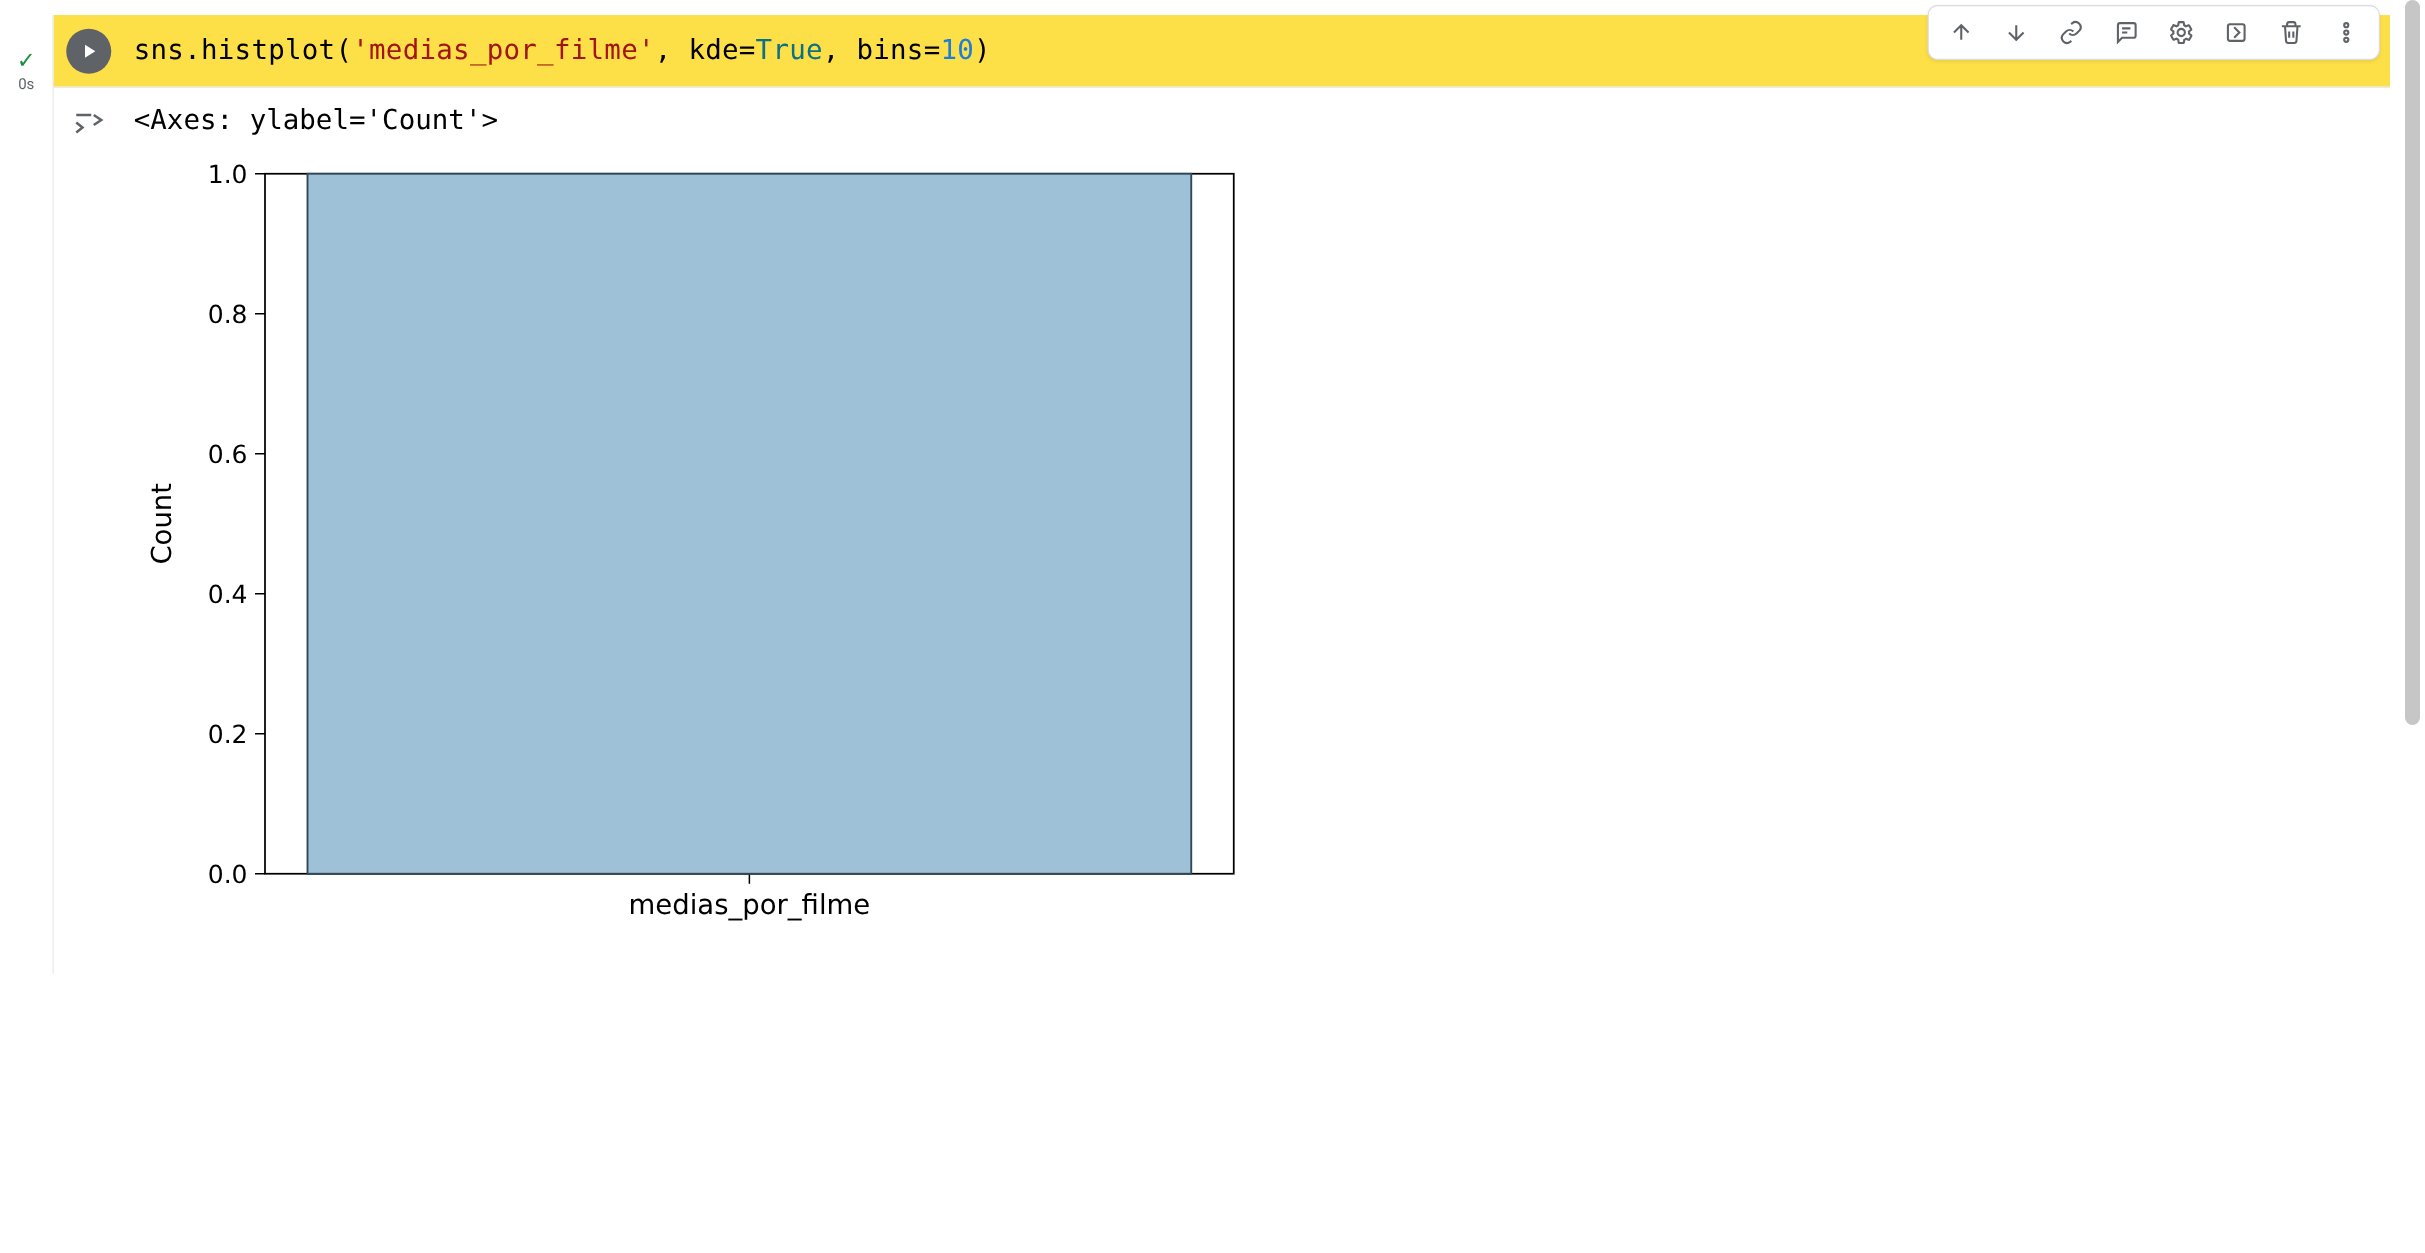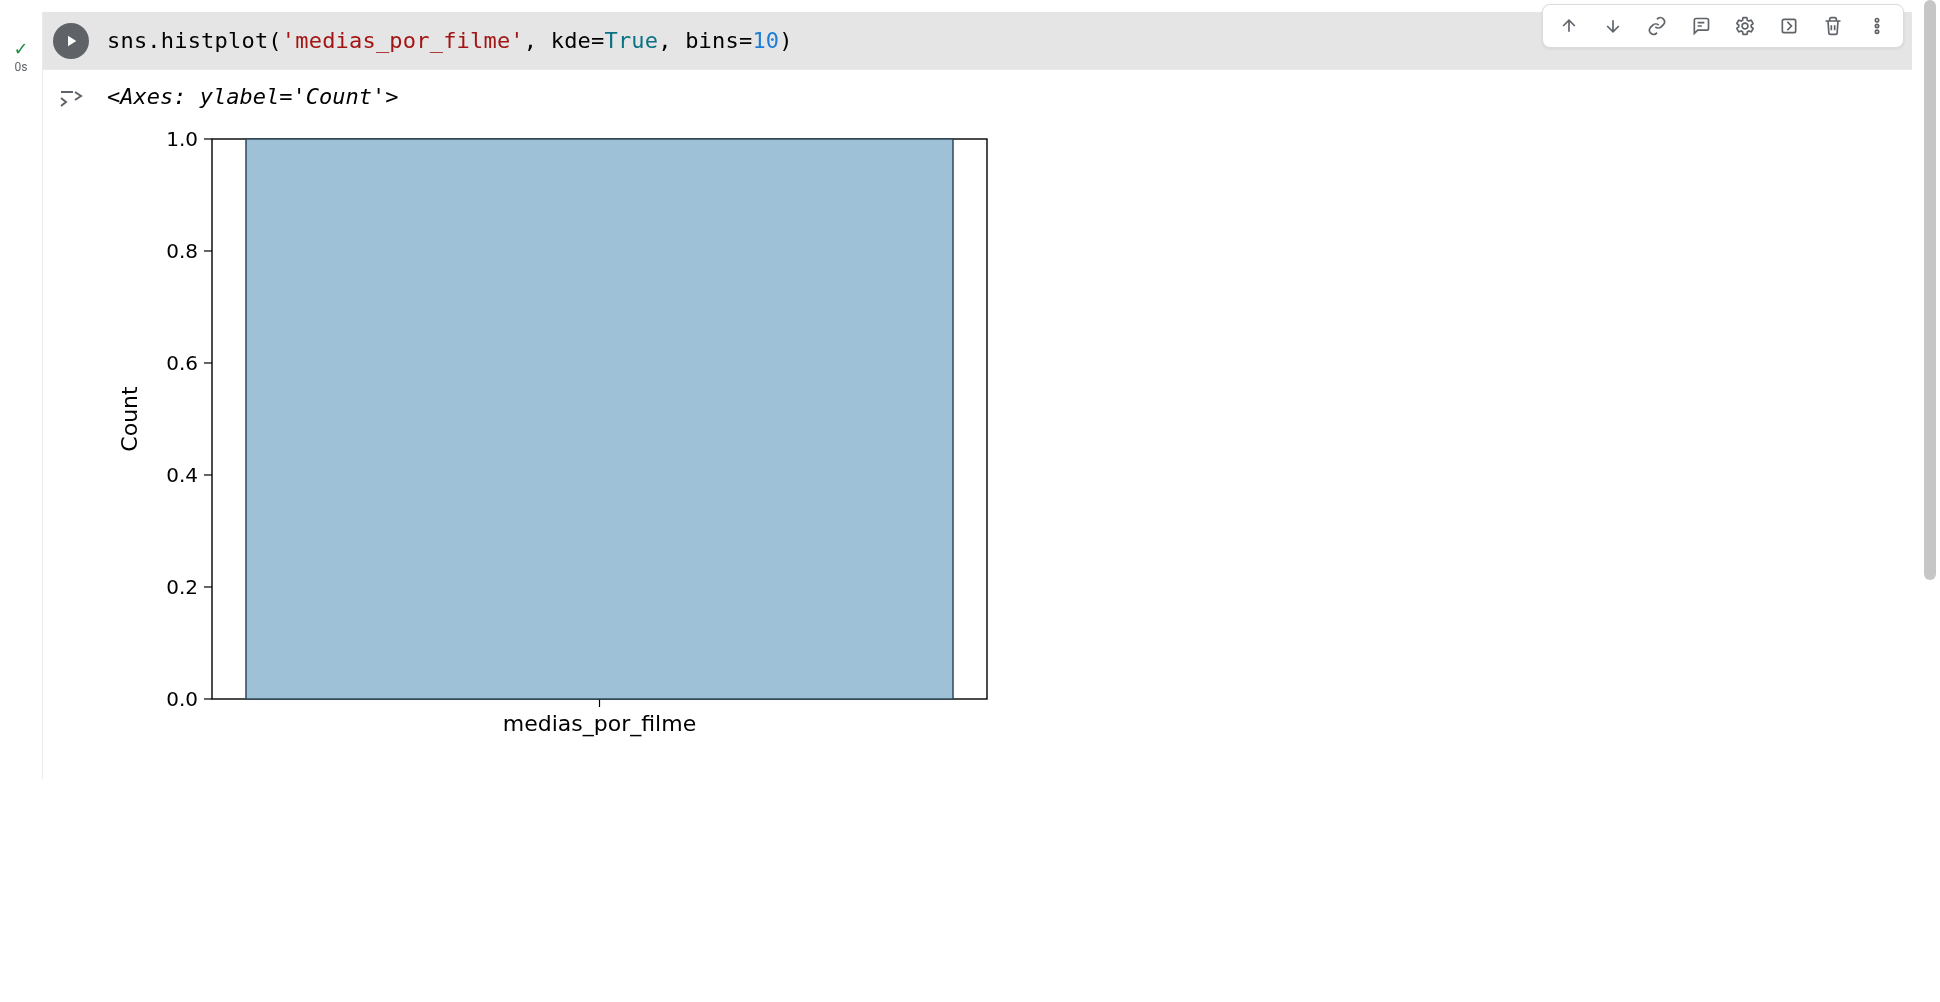--- a/index.html
+++ b/index.html
@@ -36,21 +36,21 @@
     }
     .cell-body {
       flex: 1;
       border-left: 1px solid #e8eaed;
       background: #fff;
       position: relative;
     }
     .code-row {
       display: flex;
       align-items: center;
-      background: #e5e5e5;
+      background: #fde047;
       border-bottom: 1px solid #e8eaed;
       height: 58px;
       padding-left: 10px;
     }
     .run-btn {
       width: 36px;
       height: 36px;
       border-radius: 50%;
       background: #5f6368;
       display: flex;
@@ -108,21 +108,21 @@
       justify-content: center;
       padding-top: 2px;
       flex-shrink: 0;
     }
     .out-content {
       margin-left: 18px;
       font-family: ui-monospace, "SF Mono", Menlo, Consolas, monospace;
       font-size: 22px;
       color: #000;
     }
-    .out-text { margin-bottom: 10px; font-style: italic; }
+    .out-text { margin-bottom: 10px; }
 
     .plot-wrap {
       margin-top: 6px;
       width: 900px;
       height: 640px;
       position: relative;
     }
     .plot-wrap svg { display: block; }
 
     .scrollbar-track {

